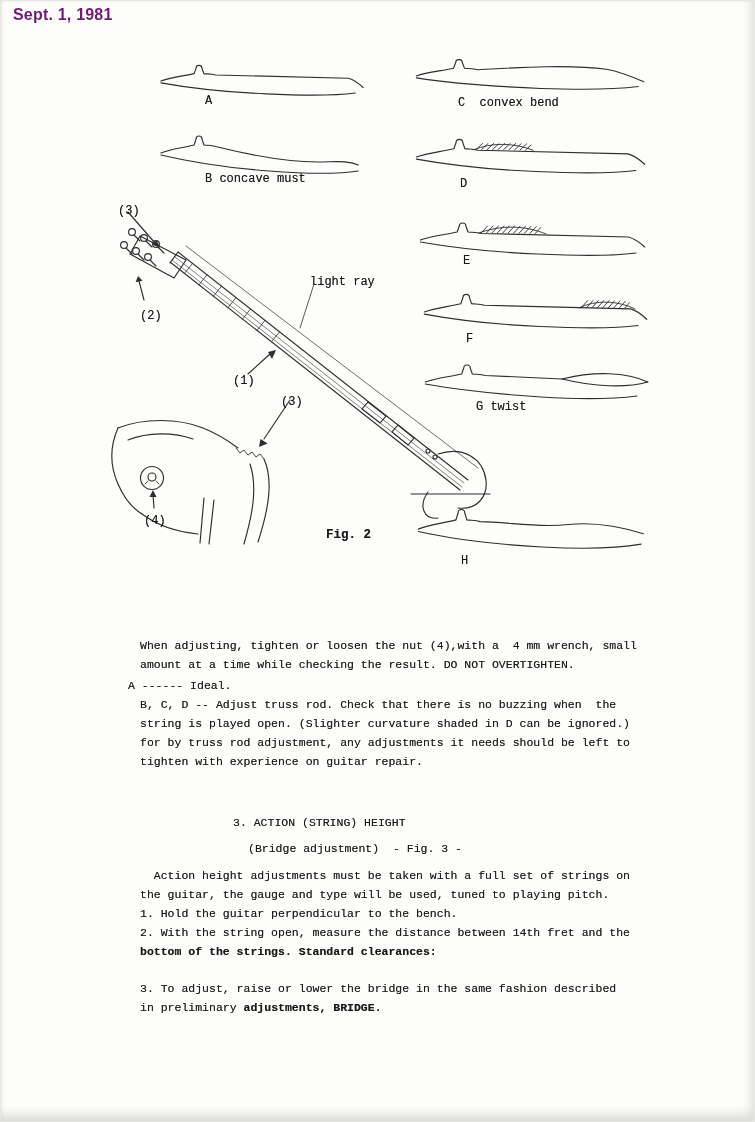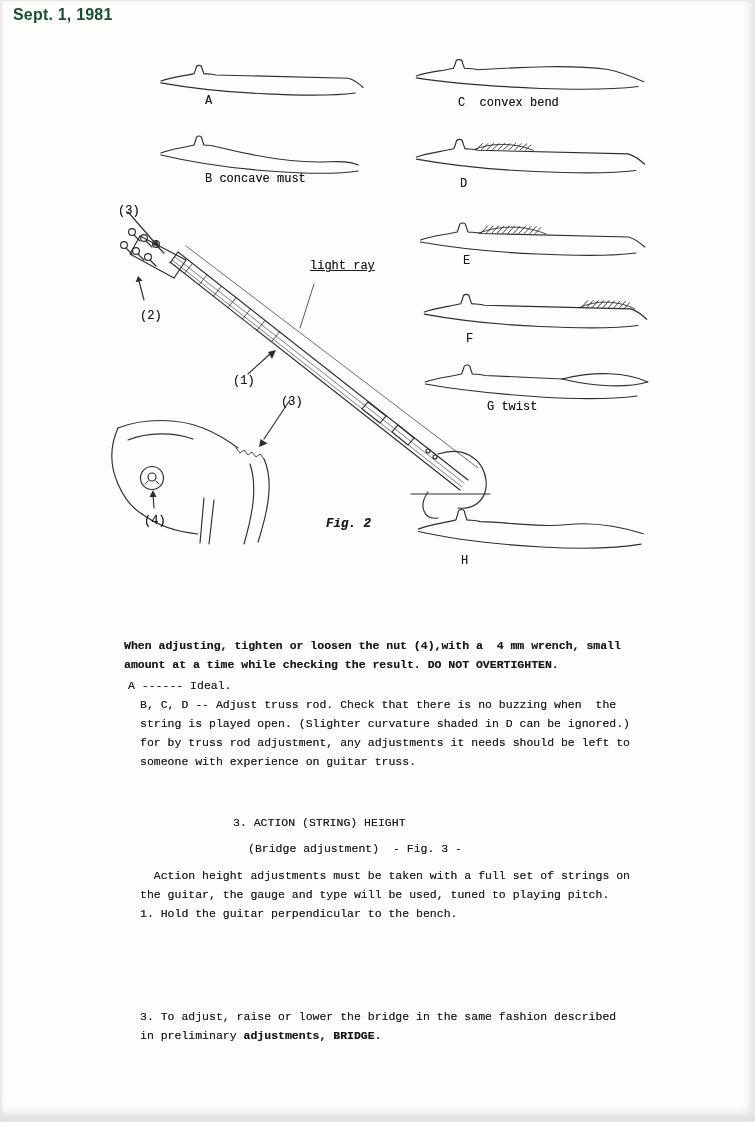--- a/index.html
+++ b/index.html
@@ -9,21 +9,21 @@
     overflow:hidden;
     font-family:"Liberation Mono", monospace;
     box-shadow: inset 0 0 0 1px #e6e6e3,
                 inset -4px -8px 10px rgba(110,110,104,.22),
                 inset 3px 0 4px -2px rgba(0,0,0,.08),
                 inset 0 3px 4px -2px rgba(0,0,0,.06);
   }
   .abs { position:absolute; }
   .date {
     font-family:"Liberation Sans", sans-serif; font-weight:700;
-    font-size:16px; color:#14532d; letter-spacing:.2px;
+    font-size:16px; color:#701a75; letter-spacing:.2px;
   }
   .line, .diag-label, .callout {
     white-space:pre;
     font-family:"Liberation Mono", monospace;
     font-size:11.5px; line-height:18.8px; color:#191919;
     text-shadow:0 0 .5px rgba(0,0,0,.5);
   }
   .diag-label { font-size:12px; }
   .callout { font-size:12px; }
   .caption { font-weight:700; font-size:12.5px; }
@@ -81,21 +81,21 @@
     <path stroke-width="0.9" d="M150,22 l6,-7 M155,22 l6,-7 M160,22 l6,-7 M165,22 l6,-7 M170,22 l6,-7 M175,22.3 l6,-7 M180,22.5 l6,-7 M185,22.7 l6,-7 M190,23 l5,-6"></path>
   </svg>
   <div class="abs diag-label" style="left:466px; top:330px;">F</div>
 
   <svg class="abs" style="left:421px; top:356px;" width="230" height="52" viewBox="0 0 215 52" preserveAspectRatio="none" fill="none" stroke="#2e2e2e" stroke-width="1.15" stroke-linecap="round">
     <path d="M4,26 C14,22 26,21 38,18 l2,-6 a3,3 0 0 1 6,0 l2,6 c4,0.5 8,0 12,1.5 L132,23"></path>
     <path d="M132,23 C162,15 192,16 212,26"></path>
     <path d="M132,23 C162,31 192,32 212,26"></path>
     <path d="M4,28 C30,33 70,38 112,41 C150,43.5 180,43 202,40"></path>
   </svg>
-  <div class="abs diag-label" style="left:487px; top:398px;text-align:center;">G twist</div>
+  <div class="abs diag-label" style="left:476px; top:398px;text-align:center;">G twist</div>
 
   <svg class="abs" style="left:414px; top:498px;" width="237" height="60" viewBox="0 0 215 52" preserveAspectRatio="none" fill="none" stroke="#2e2e2e" stroke-width="1.15" stroke-linecap="round">
     <path d="M4,27 C14,23 26,22 38,19 l2,-6 a3,3 0 0 1 6,0 l2,6 c4,0.5 8,0 12,1.5 C88,21 112,26 140,23 C166,20.5 188,25 208,31"></path>
     <path d="M4,29 C32,35 72,40 116,42.5 C156,44.5 186,43.5 206,40"></path>
   </svg>
   <div class="abs diag-label" style="left:461px; top:552px;">H</div>
 
   <svg class="abs" style="left:98px; top:196px;" width="397" height="358" viewBox="0 0 397 358" fill="none" stroke="#2e2e2e" stroke-width="1.15" stroke-linecap="round">
 
     <path d="M30,16 L57,47"></path>
@@ -161,55 +161,59 @@
     <circle cx="54" cy="282" r="11.5"></circle>
     <circle cx="54" cy="281" r="4"></circle>
     <path d="M50,285 l-3,3 M58,285 l3,3" stroke-width="0.9"></path>
 
     <path d="M56,312 L55,299"></path>
     <polygon points="55,294 51.5,301 58.5,301" fill="#2e2e2e" stroke="none"></polygon>
   </svg>
 
   <div class="abs callout" style="left:118px; top:202px;">(3)</div>
   <div class="abs callout" style="left:140px; top:307px;">(2)</div>
-  <div class="abs callout" style="left:310px; top:257px;text-decoration:underline;">light ray</div>
+  <div class="abs callout" style="left:310px; top:273px;">light ray</div>
   <div class="abs callout" style="left:233px; top:372px;">(1)</div>
   <div class="abs callout" style="left:281px; top:393px;">(3)</div>
   <div class="abs callout" style="left:144px; top:512px;">(4)</div>
-  <div class="abs callout caption" style="left:326px; top:515px;font-style:italic;">Fig. 2</div>
-
-  <div class="abs" style="left:124px; top:637px;font-weight:bold;">
+  <div class="abs callout caption" style="left:326px; top:526px;">Fig. 2</div>
+
+  <div class="abs" style="left:140px; top:637px;">
     <div class="line">When adjusting, tighten or loosen the nut (4),with a  4 mm wrench, small</div>
     <div class="line">amount at a time while checking the result. DO NOT OVERTIGHTEN.</div>
   </div>
 
   <div class="abs" style="left:128px; top:677px;">
     <div class="line">A ------ Ideal.</div>
   </div>
 
   <div class="abs" style="left:140px; top:696px;">
     <div class="line">B, C, D -- Adjust truss rod. Check that there is no buzzing when  the</div>
     <div class="line">string is played open. (Slighter curvature shaded in D can be ignored.)</div>
   </div>
 
   <div class="abs" style="left:140px; top:734px;">
     <div class="line">for by truss rod adjustment, any adjustments it needs should be left to</div>
-    <div class="line">someone with experience on guitar truss.</div>
+    <div class="line">tighten with experience on guitar repair.</div>
   </div>
 
   <div class="abs line" style="left:233px; top:814px;">3. ACTION (STRING) HEIGHT</div>
   <div class="abs line" style="left:248px; top:840px;">(Bridge adjustment)  - Fig. 3 -</div>
 
   <div class="abs" style="left:140px; top:867px;">
     <div class="line">  Action height adjustments must be taken with a full set of strings on</div>
     <div class="line">the guitar, the gauge and type will be used, tuned to playing pitch.</div>
   </div>
 
   <div class="abs line" style="left:140px; top:905px;">1. Hold the guitar perpendicular to the bench.</div>
 
-
-
-  <div class="abs" style="left:140px; top:980px;margin-top:28px;">
+  <div class="abs" style="left:140px; top:924px;">
+    <div class="line">2. With the string open, measure the distance between 14th fret and the</div>
+    <div class="line bold">bottom of the strings. Standard clearances:</div>
+  </div>
+
+
+  <div class="abs" style="left:140px; top:980px;">
     <div class="line">3. To adjust, raise or lower the bridge in the same fashion described</div>
     <div class="line"><span>in preliminary </span><span class="bold">adjustments, BRIDGE.</span></div>
   </div>
 
 </div>
 
 </body></html>

